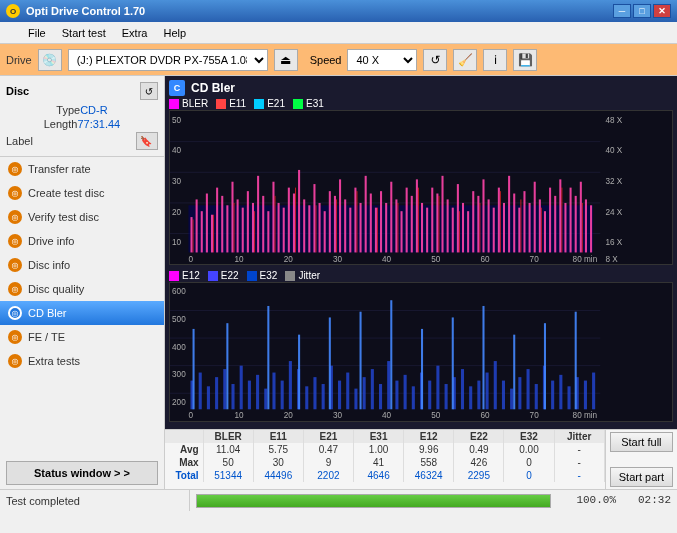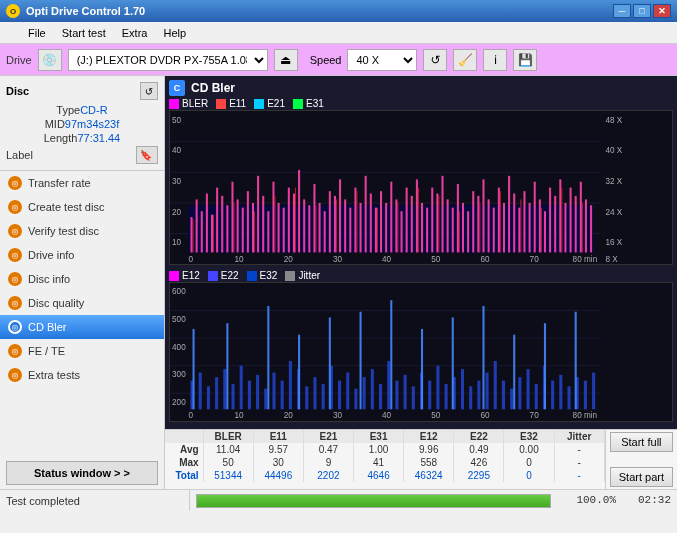--- a/index.html
+++ b/index.html
@@ -56,21 +56,21 @@
     }
     .menu-item {
       padding: 2px 8px;
       font-size: 11px;
       cursor: pointer;
       border-radius: 2px;
     }
 
     
     #drive-bar {
-      background: #f0abfc;
+      background: #fdba74;
       height: 32px;
       display: flex;
       align-items: center;
       padding: 0 6px;
       border-bottom: 1px solid #ccc;
       gap: 6px;
     }
     .drive-label { font-size: 11px; color: #333; }
     .drive-select {
       height: 22px;
@@ -358,24 +358,20 @@
   <div id="sidebar">
 
     <div id="disc-info">
       <div id="disc-header">
         <span class="disc-title">Disc</span>
         <div class="refresh-btn">↺</div>
       </div>
       <div class="disc-row">
         <span class="disc-key">Type</span>
         <span class="disc-val">CD-R</span>
-      </div>
-      <div class="disc-row">
-        <span class="disc-key">MID</span>
-        <span class="disc-val">97m34s23f</span>
       </div>
       <div class="disc-row">
         <span class="disc-key">Length</span>
         <span class="disc-val">77:31.44</span>
       </div>
       <div class="disc-label-row">
         <span class="disc-key">Label</span>
         <div class="label-btn">🔖</div>
       </div>
     </div>
@@ -727,21 +723,21 @@
           <div class="stats-cell">E31</div>
           <div class="stats-cell">E12</div>
           <div class="stats-cell">E22</div>
           <div class="stats-cell">E32</div>
           <div class="stats-cell">Jitter</div>
         </div>
 
         <div class="stats-data-row avg">
           <div class="stats-cell label-cell">Avg</div>
           <div class="stats-cell">11.04</div>
-          <div class="stats-cell">9.57</div>
+          <div class="stats-cell">5.75</div>
           <div class="stats-cell">0.47</div>
           <div class="stats-cell">1.00</div>
           <div class="stats-cell">9.96</div>
           <div class="stats-cell">0.49</div>
           <div class="stats-cell">0.00</div>
           <div class="stats-cell">-</div>
         </div>
 
         <div class="stats-data-row max">
           <div class="stats-cell label-cell">Max</div>

